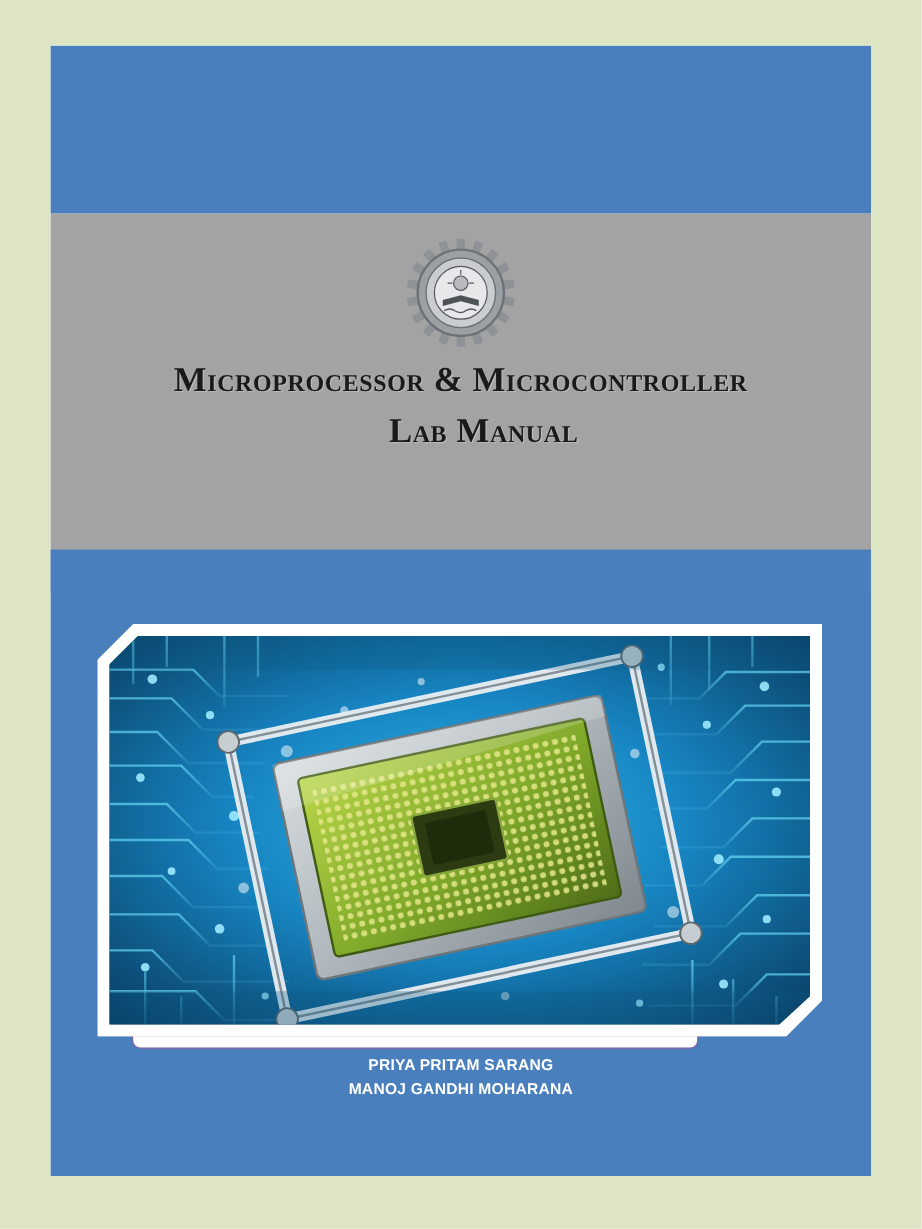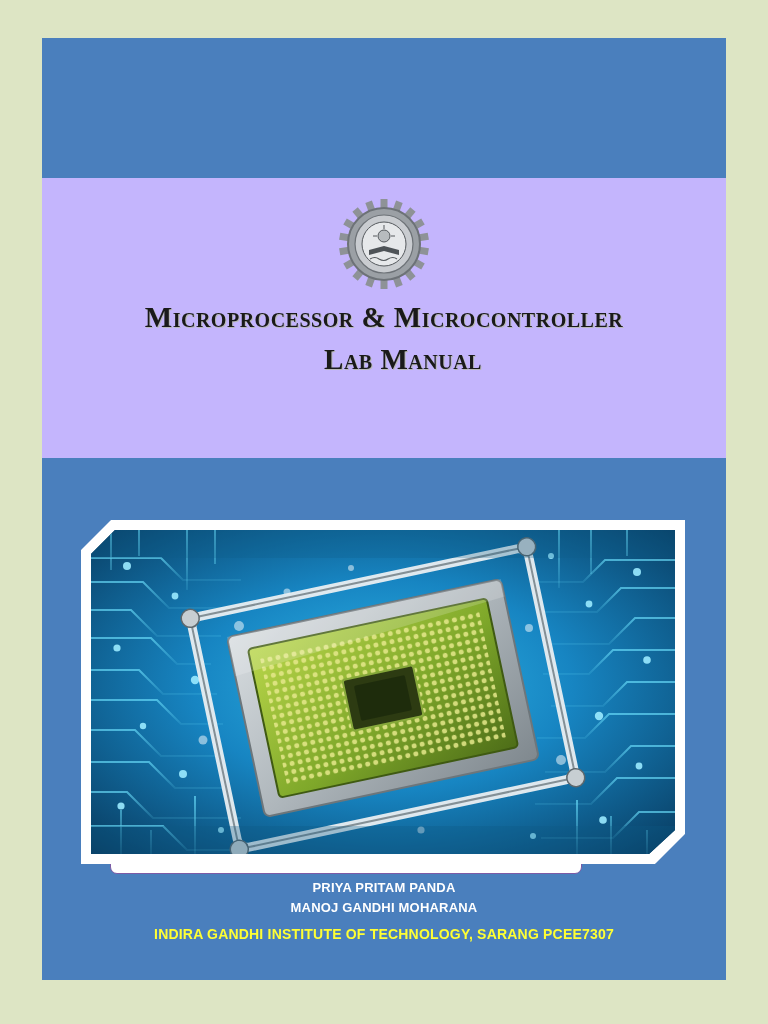--- a/index.html
+++ b/index.html
@@ -32,21 +32,21 @@
     height: 140px;
     background: #4a7fbd;
   }
 
   
   .title-area {
     position: absolute;
     left: 0; top: 140px;
     width: 684px;
     height: 316px;
-    background: #c4b5fd;
+    background: #a3a3a3;
   }
 
   .logo-wrap {
     position: absolute;
     left: 50%;
     transform: translateX(-50%);
     top: 20px;
     width: 116px;
     height: 92px;
   }
@@ -330,19 +330,18 @@
           </g>
 
           <rect x="0" y="0" width="584" height="324" fill="none"></rect>
           <rect x="0" y="0" width="584" height="28" fill="#0d5a86" opacity="0.25"></rect>
           <rect x="0" y="296" width="584" height="28" fill="#0d5a86" opacity="0.3"></rect>
         </svg>
       </div>
     </div>
 
     <div class="credits">
-      <div class="credit-line">PRIYA PRITAM PANDA</div>
+      <div class="credit-line">PRIYA PRITAM SARANG</div>
       <div class="credit-line">MANOJ GANDHI MOHARANA</div>
-      <div class="institute-line">INDIRA GANDHI INSTITUTE OF TECHNOLOGY, SARANG  PCEE7307</div>
     </div>
 
   </div>
 </div>
 
 </body></html>

